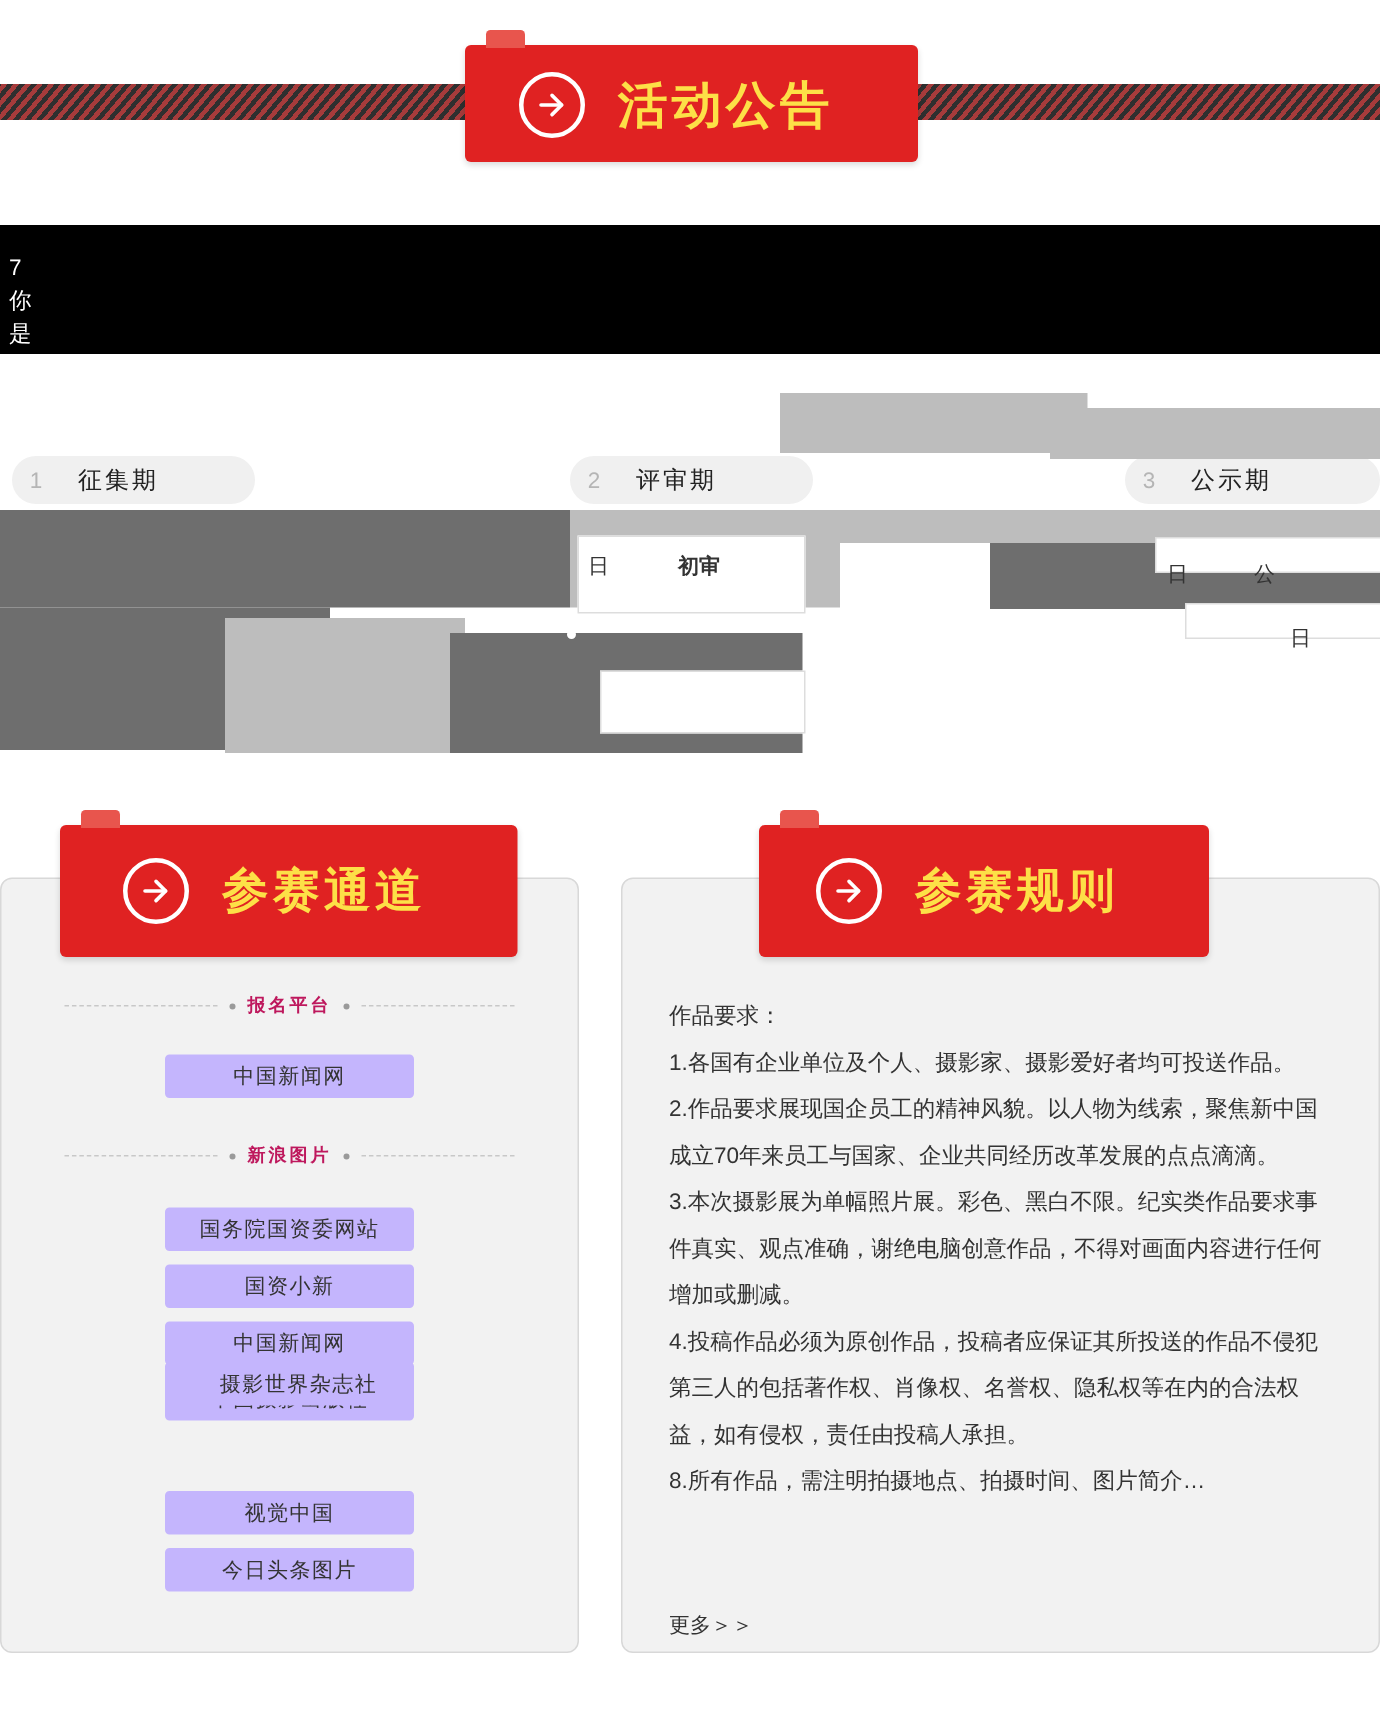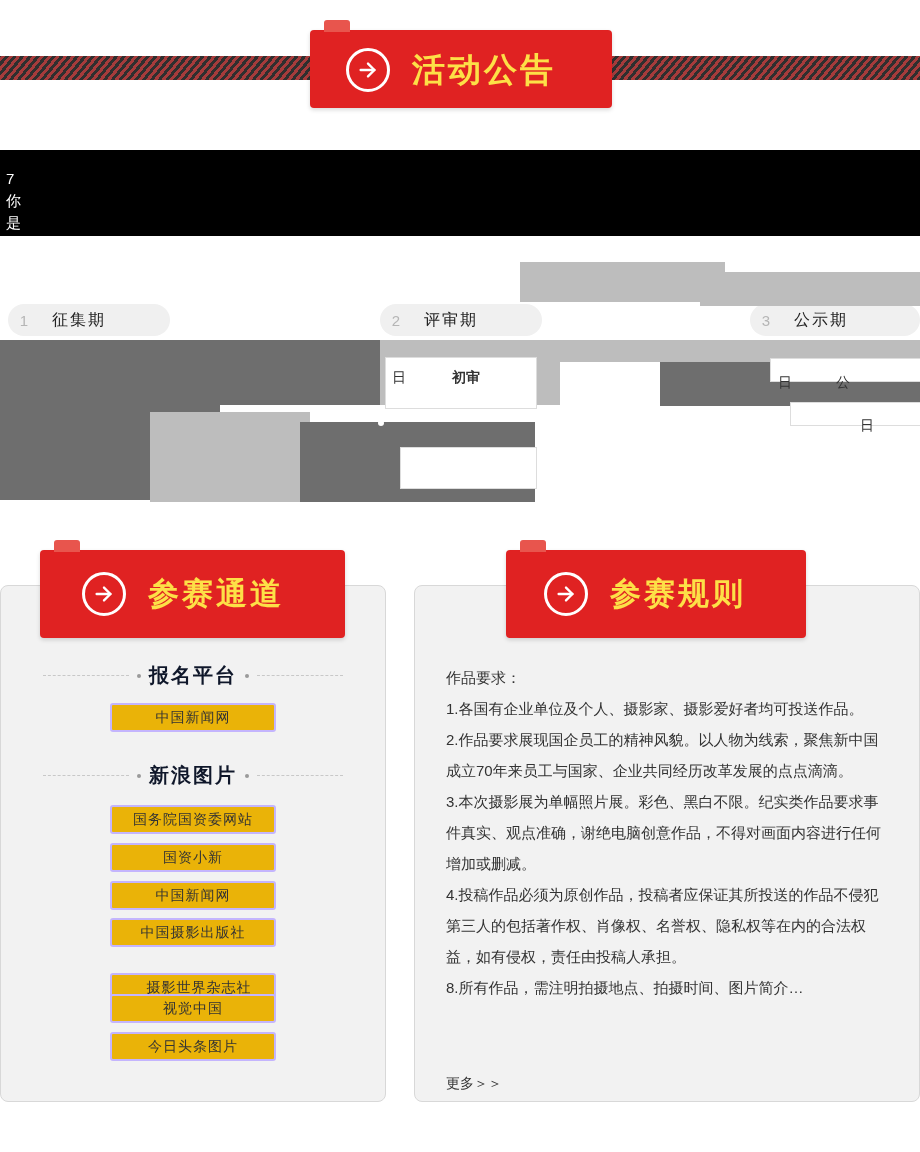--- a/index.html
+++ b/index.html
@@ -192,35 +192,35 @@
   .section-head .rule {
     flex: 1;
     height: 1px;
     border-top: 1px dashed #c8c8c8;
   }
   .section-head .dot {
     width: 4px; height: 4px; border-radius: 50%;
     background: #9a9a9a;
   }
   .section-head .txt {
-    font-size: 20px;
+    font-size: 12px;
     font-weight: bold;
-    color: #0f172a;
+    color: #be185d;
     letter-spacing: 2px;
     white-space: nowrap;
     font-family: Liberation Serif, serif;
   }
 
   .link-chip {
     position: absolute;
     left: 110px;
     width: 166px;
     height: 29px;
-    background: #eab308;
-    border: 2px solid #c4b5fd;
+    background: #c4b5fd;
+    border: 6px solid #c4b5fd;
     border-radius: 3px;
     display: flex;
     align-items: center;
     justify-content: center;
     font-size: 14px;
     color: #333333;
     box-sizing: border-box;
     letter-spacing: 1px;
   }
 
@@ -341,21 +341,21 @@
     <span class="dot"></span>
     <span class="txt">新浪图片</span>
     <span class="dot"></span>
     <span class="rule"></span>
   </div>
 
   <div class="link-chip" style="top:805px;">国务院国资委网站</div>
   <div class="link-chip" style="top:843px;">国资小新</div>
   <div class="link-chip" style="top:881px;">中国新闻网</div>
   <div class="link-chip" style="top:918px;text-align:center;">中国摄影出版社</div>
-  <div class="link-chip" style="top:973px;padding-left:12px;">摄影世界杂志社</div>
+  <div class="link-chip" style="top:908px;padding-left:12px;">摄影世界杂志社</div>
   <div class="link-chip" style="top:994px;">视觉中国</div>
   <div class="link-chip" style="top:1032px;">今日头条图片</div>
   <div class="link-chip" style="top:1119px;margin-top:48px;">新浪图片</div>
 
   <div class="panel" id="panel-right"></div>
 
   <div class="banner" id="banner-right">
     <div class="tab"></div>
     <div class="arrow-circle">
       <svg viewBox="0 0 24 24" fill="none" stroke="#ffffff" stroke-width="2.6" stroke-linecap="round" stroke-linejoin="round">

